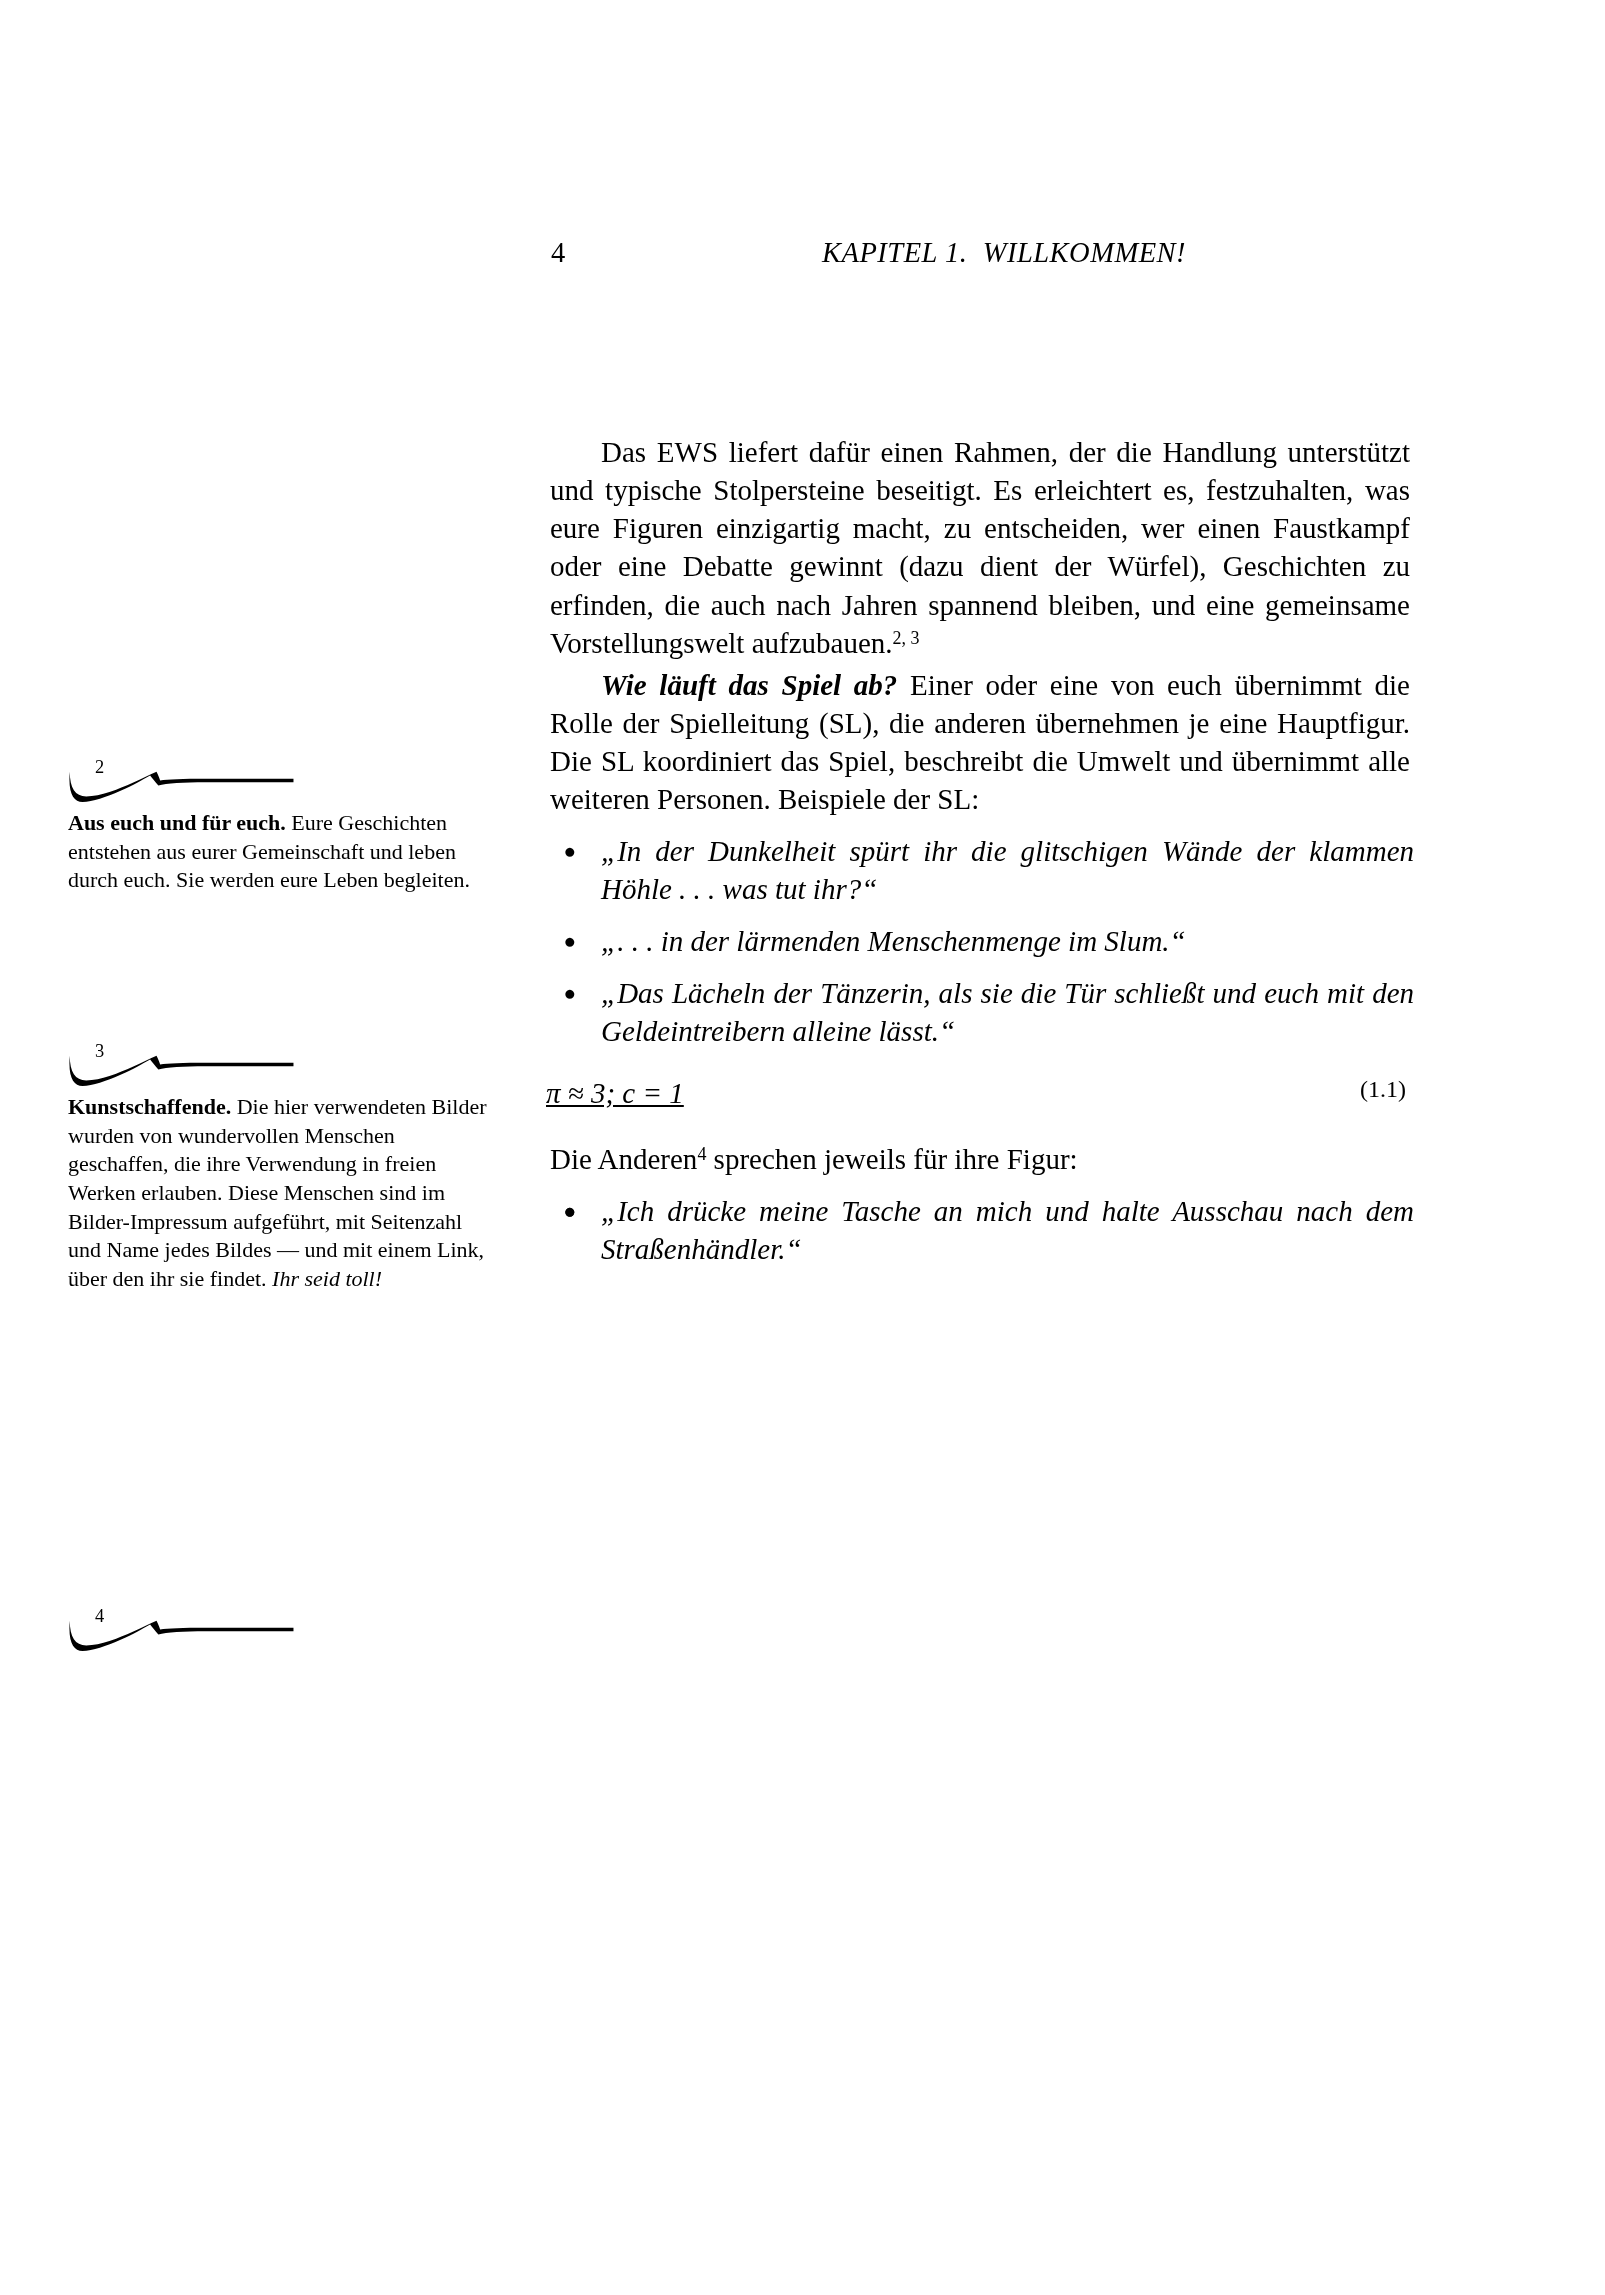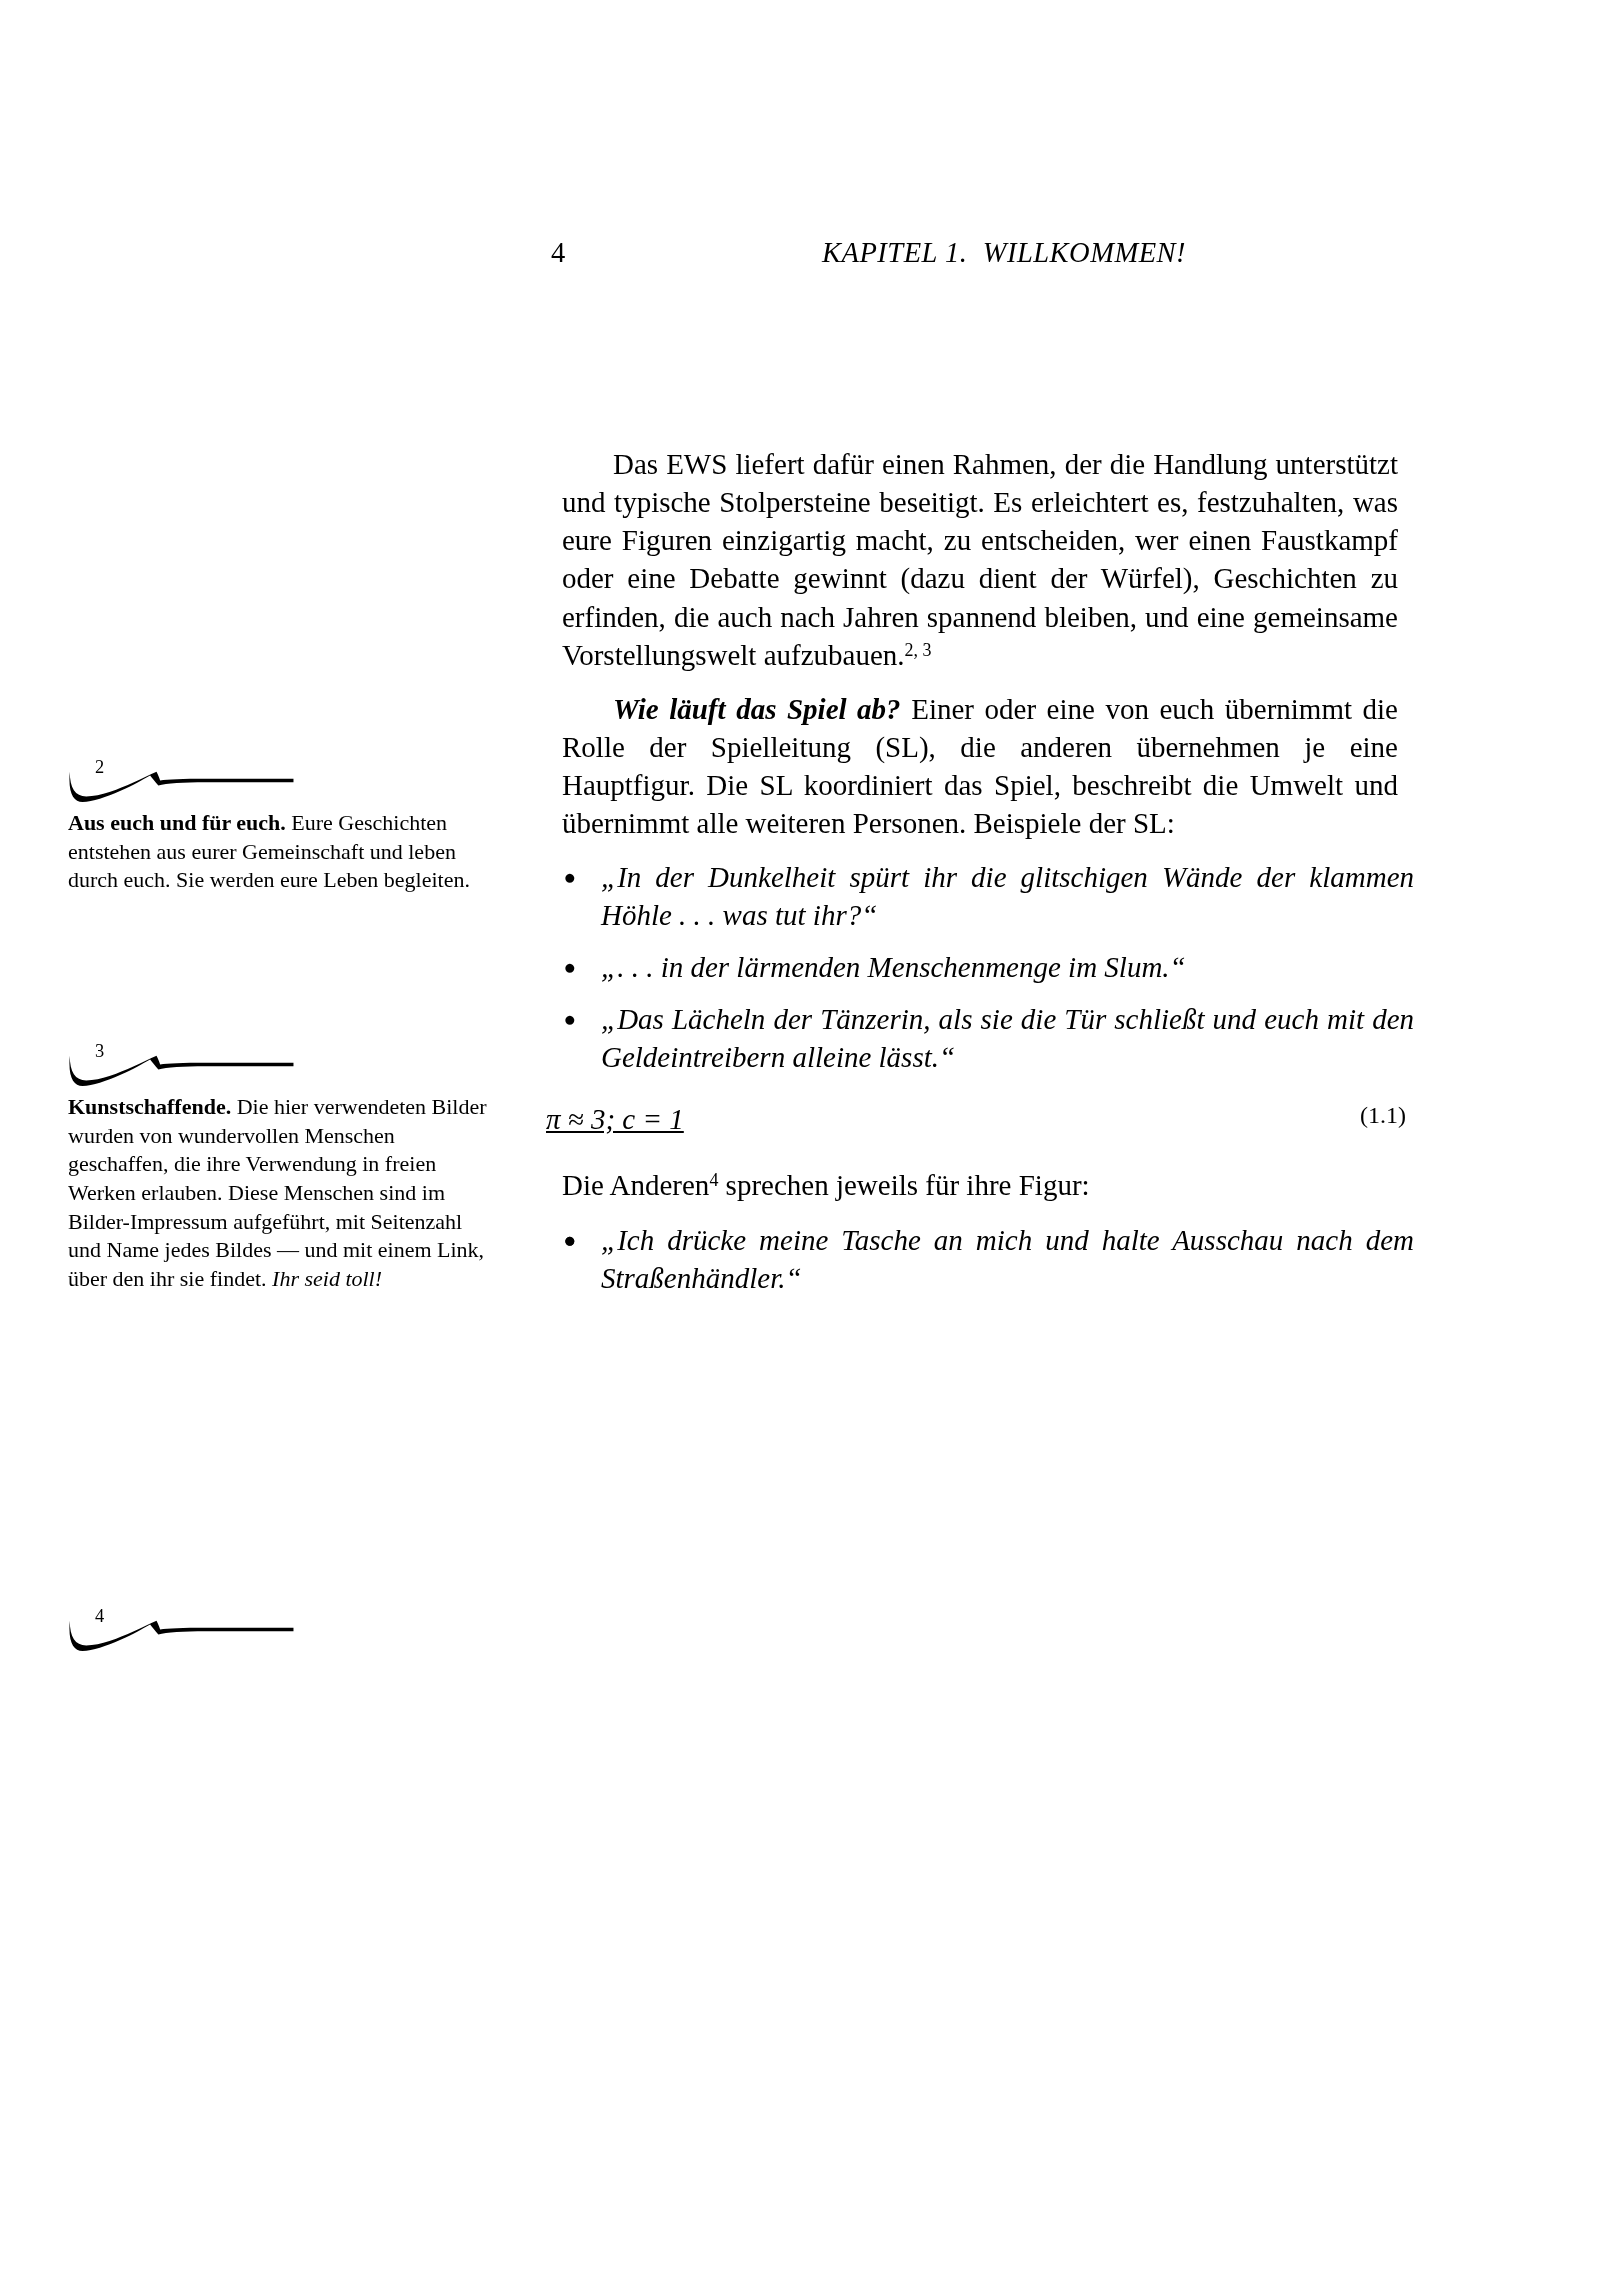--- a/index.html
+++ b/index.html
@@ -52,21 +52,21 @@
   .maincol {
     position: absolute;
     left: 546px;
     top: 429px;
     width: 868px;
     font-size: 29px;
     line-height: 1.315;
     text-align: justify;
   }
   .maincol p {
-    margin: 16px;
+    margin: 4px;
   }
   .para-indent {
     text-indent: 51px;
   }
   .runin-head {
     font-weight: bold;
     font-style: italic;
   }
   sup.fn {
     font-size: 0.62em;

